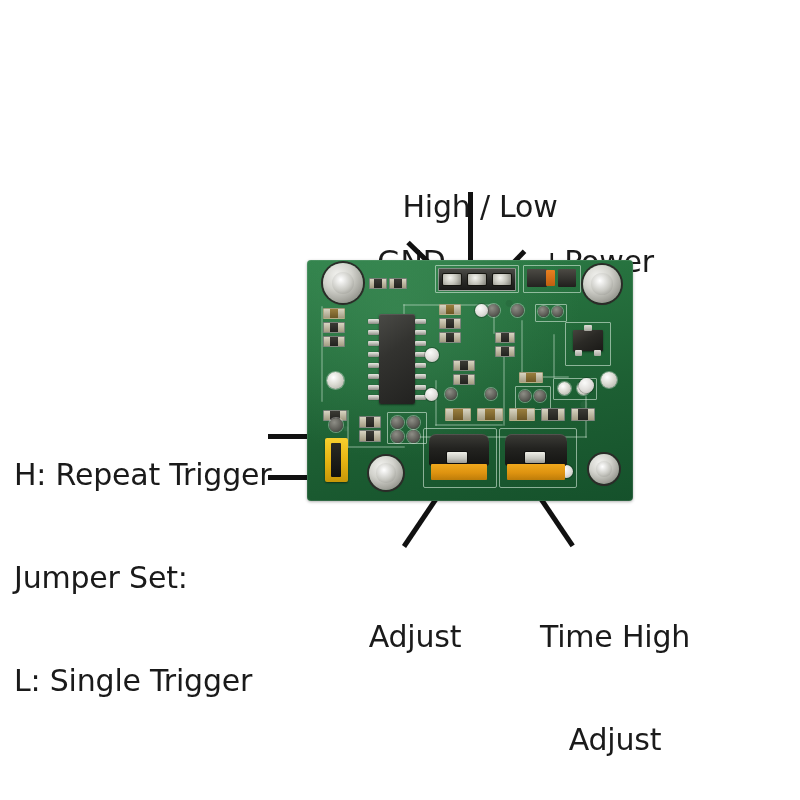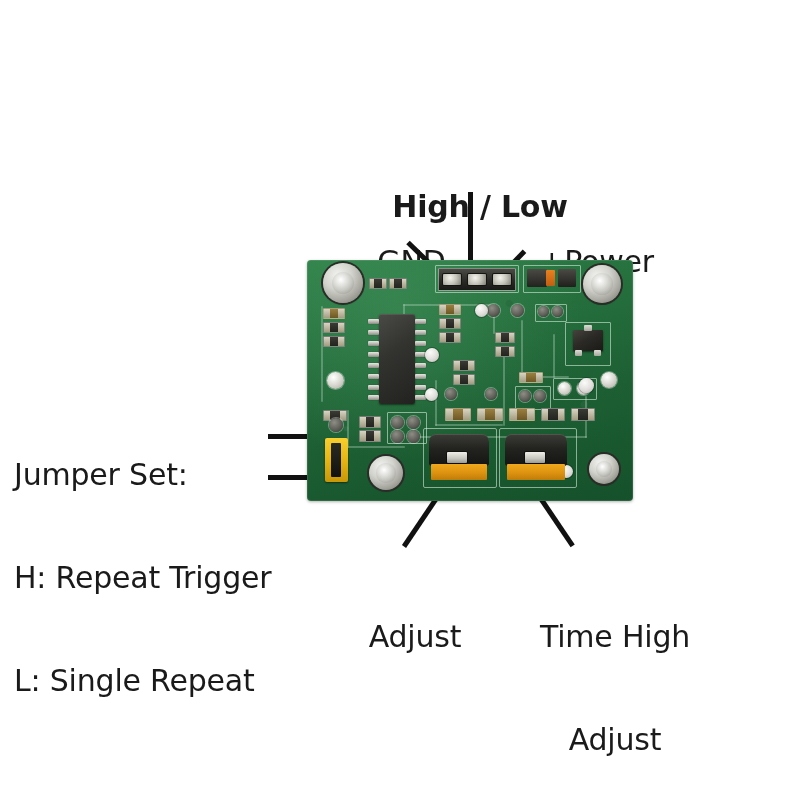--- a/index.html
+++ b/index.html
@@ -207,37 +207,37 @@
     border-radius: 50%;
     background: radial-gradient(circle at 38% 32%, #fbfbfa 0%, #e2e0dd 50%, #b9b6b2 100%);
     box-shadow: 0 0 0 1px rgba(0,0,0,0.25);
   }
 </style>
 </head>
 <body>
 
 <div id="stage">
 
-  <div class="label center" style="left:390px; top:122px; width:180px;font-weight:bold;">
+  <div class="label center" style="left:390px; top:122px; width:180px;">
     <div>High / Low</div>
     <div>Output</div>
   </div>
 
   <div class="label center" style="left:340px; top:211px; width:96px;">
     <span>GND</span>
   </div>
 
   <div class="label left" style="left:502px; top:211px; width:160px;">
     <span>+Power</span>
   </div>
 
   <div class="label left" style="left:14px; top:390px; width:290px;">
+    <div>H: Repeat Trigger</div>
     <div>Jumper Set:</div>
-    <div>H: Repeat Trigger</div>
-    <div>L: Single Repeat</div>
+    <div>L: Single Trigger</div>
   </div>
 
   <div class="label center" style="left:320px; top:552px; width:190px;">
     <div>Adjust</div>
   </div>
 
   <div class="label center" style="left:520px; top:552px; width:190px;">
     <div>Time High</div>
     <div>Adjust</div>
   </div>

